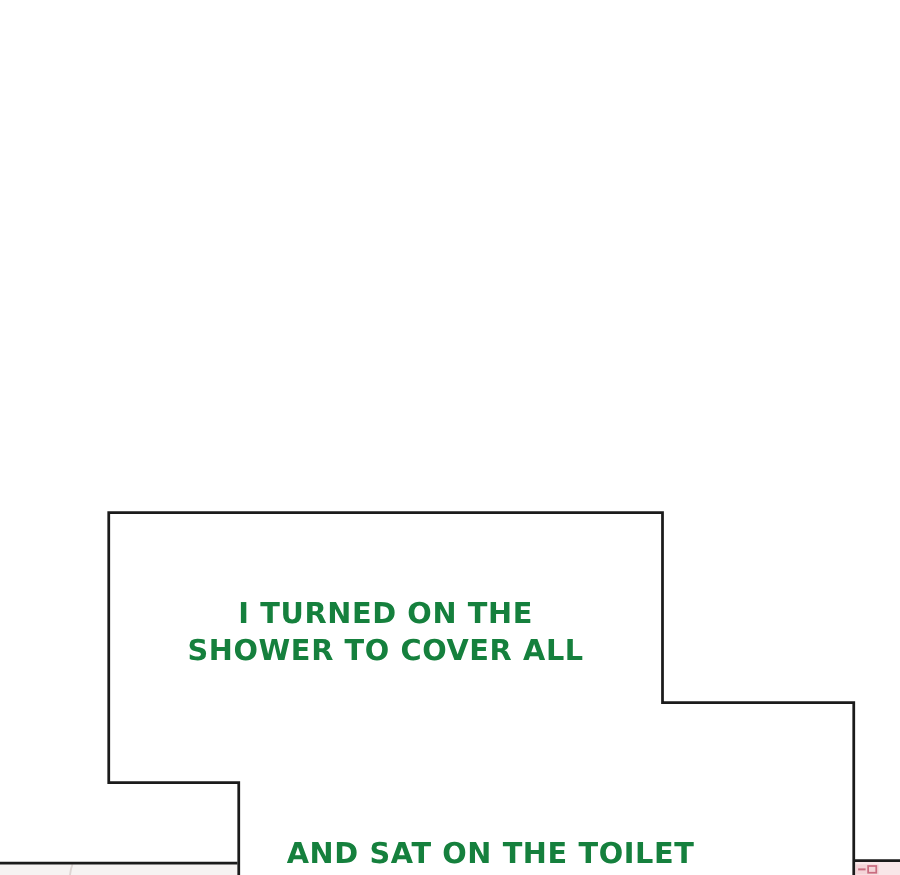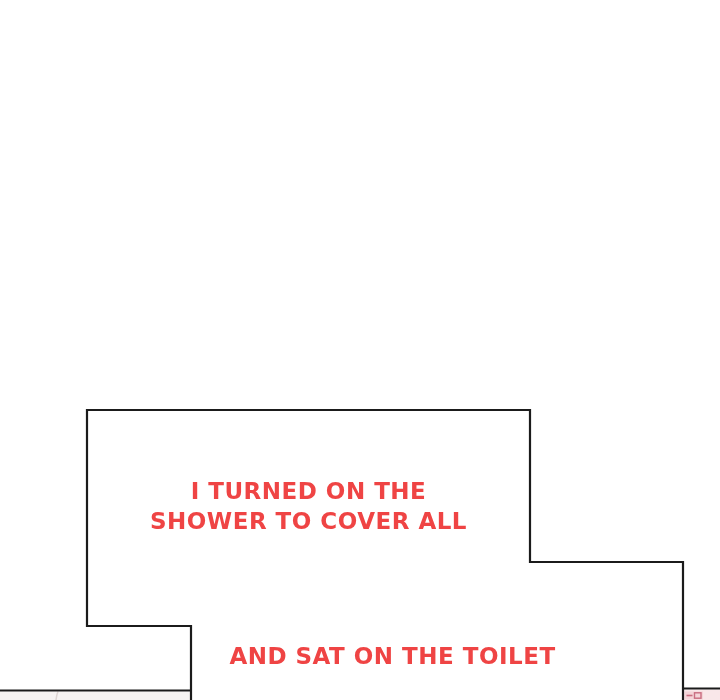--- a/index.html
+++ b/index.html
@@ -16,40 +16,40 @@
     font-family: "DejaVu Sans", "Liberation Sans", sans-serif;
   }
   .artwork {
     position: absolute;
     top: 0;
     left: 0;
   }
   .bubble-text {
     position: absolute;
     text-align: center;
-    color: #ef4444;
+    color: #15803d;
     font-weight: bold;
     font-size: 23px;
     line-height: 30px;
     letter-spacing: 0.5px;
     white-space: nowrap;
   }
   .bubble-text .line {
     display: block;
   }
   
   .bubble-1 {
     left: 87px;
     top: 476px;
     width: 443px;
   }
   
   .bubble-2 {
     left: 191px;
-    top: 641px;
+    top: 668px;
     width: 403px;
   }
 </style>
 </head>
 <body>
 
 <div class="stage">
 
   <svg class="artwork" width="720" height="700" viewBox="0 0 720 700">
 

